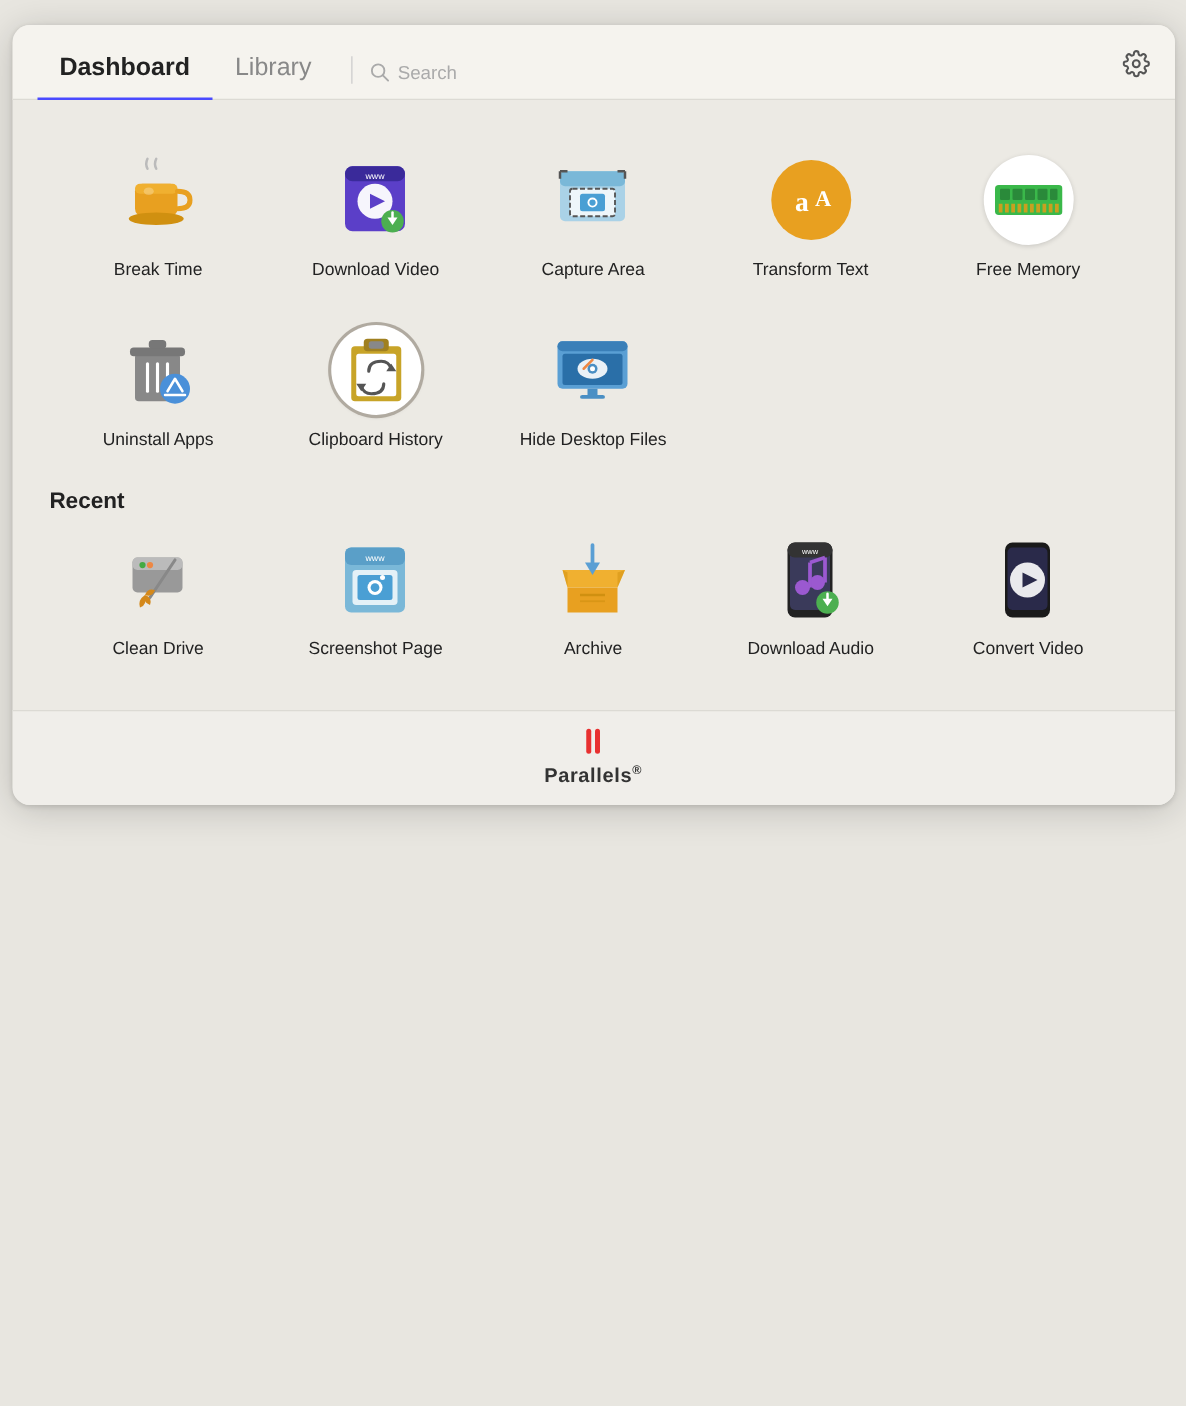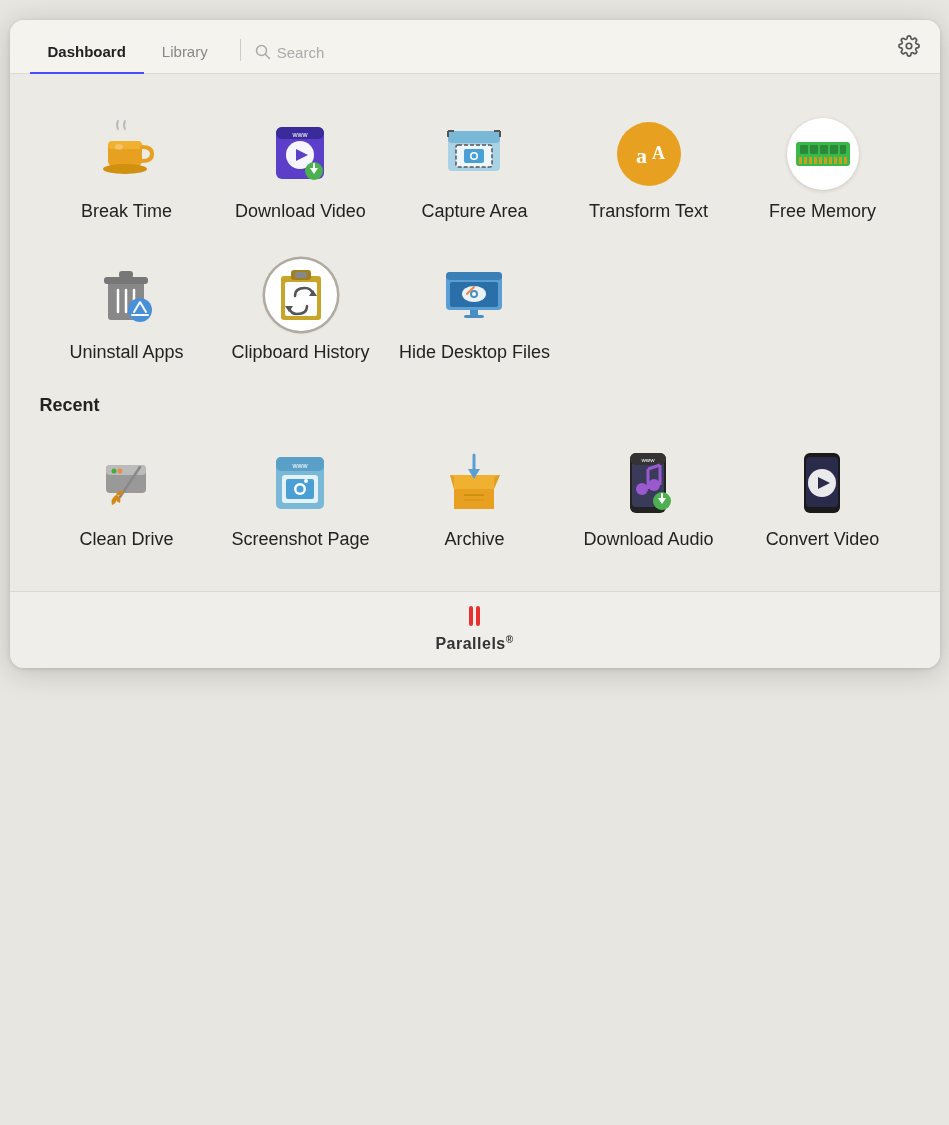--- a/index.html
+++ b/index.html
@@ -32,21 +32,21 @@
       border-bottom: 1px solid #dcdad4;
       position: relative;
     }
     .tabs {
       display: flex;
       align-items: flex-end;
       gap: 0;
     }
     .tab {
       padding: 8px 18px 12px 18px;
-      font-size: 15px;
+      font-size: 20px;
       font-weight: 500;
       color: #888;
       cursor: pointer;
       border-bottom: 2.5px solid transparent;
       position: relative;
       top: 1px;
     }
     .tab.active {
       color: #222;
       font-weight: 600;
@@ -105,33 +105,33 @@
       border-radius: 12px;
     }
     .tool-icon {
       width: 72px;
       height: 72px;
       display: flex;
       align-items: center;
       justify-content: center;
     }
     .tool-label {
-      font-size: 18px;
+      font-size: 14px;
       color: #222;
       text-align: center;
       line-height: 1.3;
       font-weight: 400;
     }
 
     
     .recent-label {
       font-size: 18px;
       font-weight: 700;
       color: #222;
-      margin-bottom: 14px;
+      margin-bottom: 0;
     }
     .recent-grid {
       display: grid;
       grid-template-columns: repeat(5, 1fr);
       gap: 15px 0;
       margin-bottom: 10px;
     }
 
     
     .footer {

